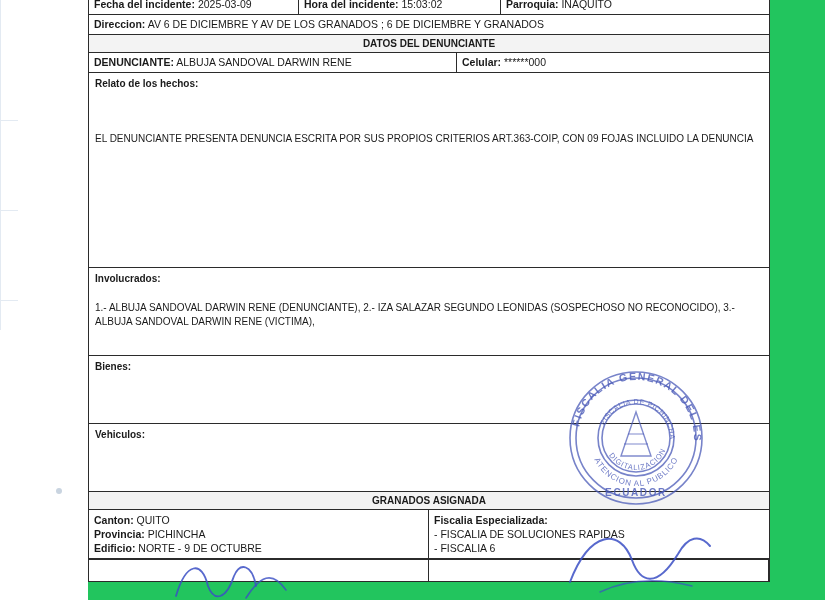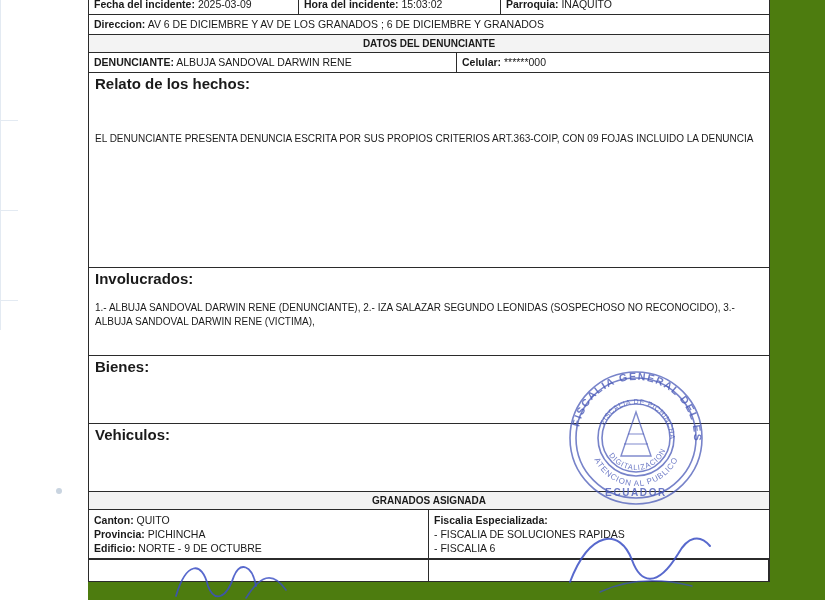--- a/index.html
+++ b/index.html
@@ -11,21 +11,21 @@
     overflow: hidden;
   }
   body {
     font-family: "Liberation Sans", sans-serif;
     color: #1a1a1a;
   }
   .page {
     position: relative;
     width: 825px;
     height: 600px;
-    background: #4d7c0f;
+    background: #22c55e;
     overflow: hidden;
   }
   
   .scan-left {
     position: absolute;
     left: 0; top: 0;
     width: 88px; height: 600px;
     background: #ffffff;
     border-right: 0;
   }
@@ -68,21 +68,21 @@
     background: #f3f3f3;
     box-sizing: border-box;
   }
   .block {
     box-sizing: border-box;
     border-bottom: 1px solid #2b2b2b;
     padding: 4px 6px 4px 6px;
   }
   .block-title {
     font-weight: bold;
-    font-size: 15px;
+    font-size: 10px;
     line-height: 13px;
   }
   .block-body {
     font-size: 10px;
     line-height: 13.5px;
     margin-top: 14px;
     white-space: pre-wrap;
     max-width: 660px;
   }
   .h-relato { height: 195px; }

